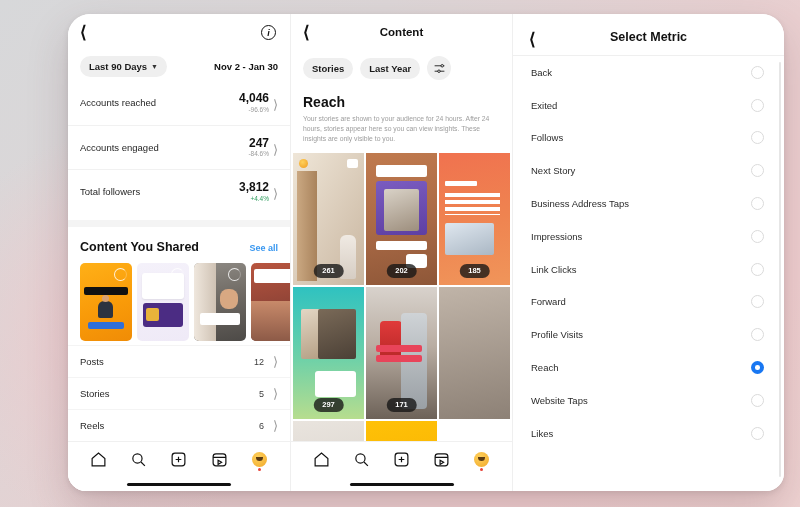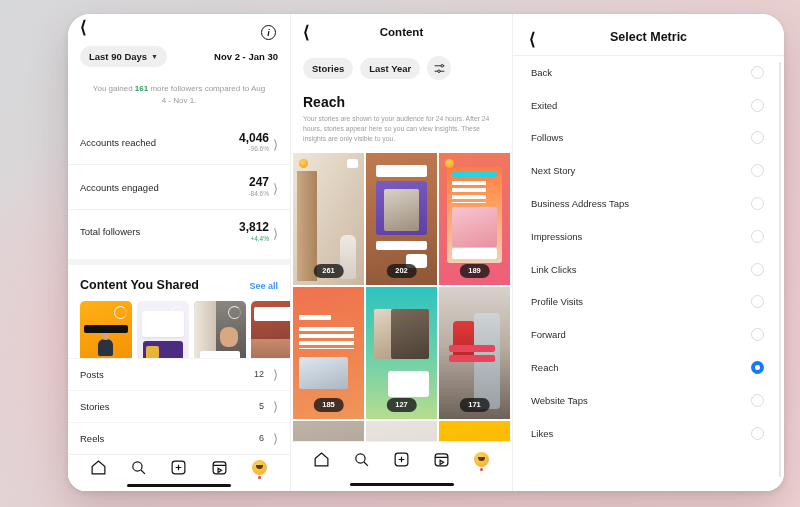--- a/index.html
+++ b/index.html
@@ -227,23 +227,20 @@
     </div>
 
     <div class="p1-filter">
       <div class="chip">
         <span>Last 90 Days</span>
         <span class="caret">▼</span>
       </div>
       <div class="date-range">Nov 2 - Jan 30</div>
     </div>
 
-    <div class="gain-note">
-      <span>You gained </span><b>161</b><span> more followers compared to Aug 4 - Nov 1.</span>
-    </div>
 
     <div>
       <div class="stat">
         <div class="stat-label">Accounts reached</div>
         <div class="stat-right">
           <div class="stat-val">4,046</div>
           <div class="stat-delta">-96.6%</div>
           <span class="chev">⟩</span>
         </div>
       </div>
@@ -381,41 +378,31 @@
         <div class="avatar-chip"></div>
         <div class="count">261</div>
       </div>
       <div class="cell c2">
         <div class="hdr"></div>
           <div class="ph"></div>
           <div class="b1"></div>
           <div class="b2"></div>
         <div class="count">202</div>
       </div>
-      <div class="cell c3">
-        <div class="card">
-            <div class="tl"></div>
-            <div class="hl"></div>
-            <div class="img"></div>
-            <div class="ftr"></div>
-          </div>
-        <div class="avatar-chip"></div>
-        <div class="count">189</div>
-      </div>
       <div class="cell c4">
         <div class="tag"></div>
           <div class="hl"></div>
           <div class="img"></div>
         <div class="count">185</div>
       </div>
       <div class="cell c5">
         <div class="ca"></div>
           <div class="cb"></div>
           <div class="bx"></div>
-        <div class="count">127</div>
+        <div class="count">297</div>
       </div>
       <div class="cell c6">
         <div class="dress"></div>
           <div class="p2f"></div>
           <div class="lbl"></div>
           <div class="lbl2"></div>
         <div class="count">171</div>
       </div>
       <div class="cell c7"></div>
       <div class="cell c8"></div>
@@ -487,25 +474,25 @@
       </div>
       <div class="mrow">
         <span class="mlabel">Impressions</span>
         <span class="radio"></span>
       </div>
       <div class="mrow">
         <span class="mlabel">Link Clicks</span>
         <span class="radio"></span>
       </div>
       <div class="mrow">
+        <span class="mlabel">Forward</span>
+        <span class="radio"></span>
+      </div>
+      <div class="mrow">
         <span class="mlabel">Profile Visits</span>
-        <span class="radio"></span>
-      </div>
-      <div class="mrow">
-        <span class="mlabel">Forward</span>
         <span class="radio"></span>
       </div>
       <div class="mrow">
         <span class="mlabel">Reach</span>
         <span class="radio on"></span>
       </div>
       <div class="mrow">
         <span class="mlabel">Website Taps</span>
         <span class="radio"></span>
       </div>

